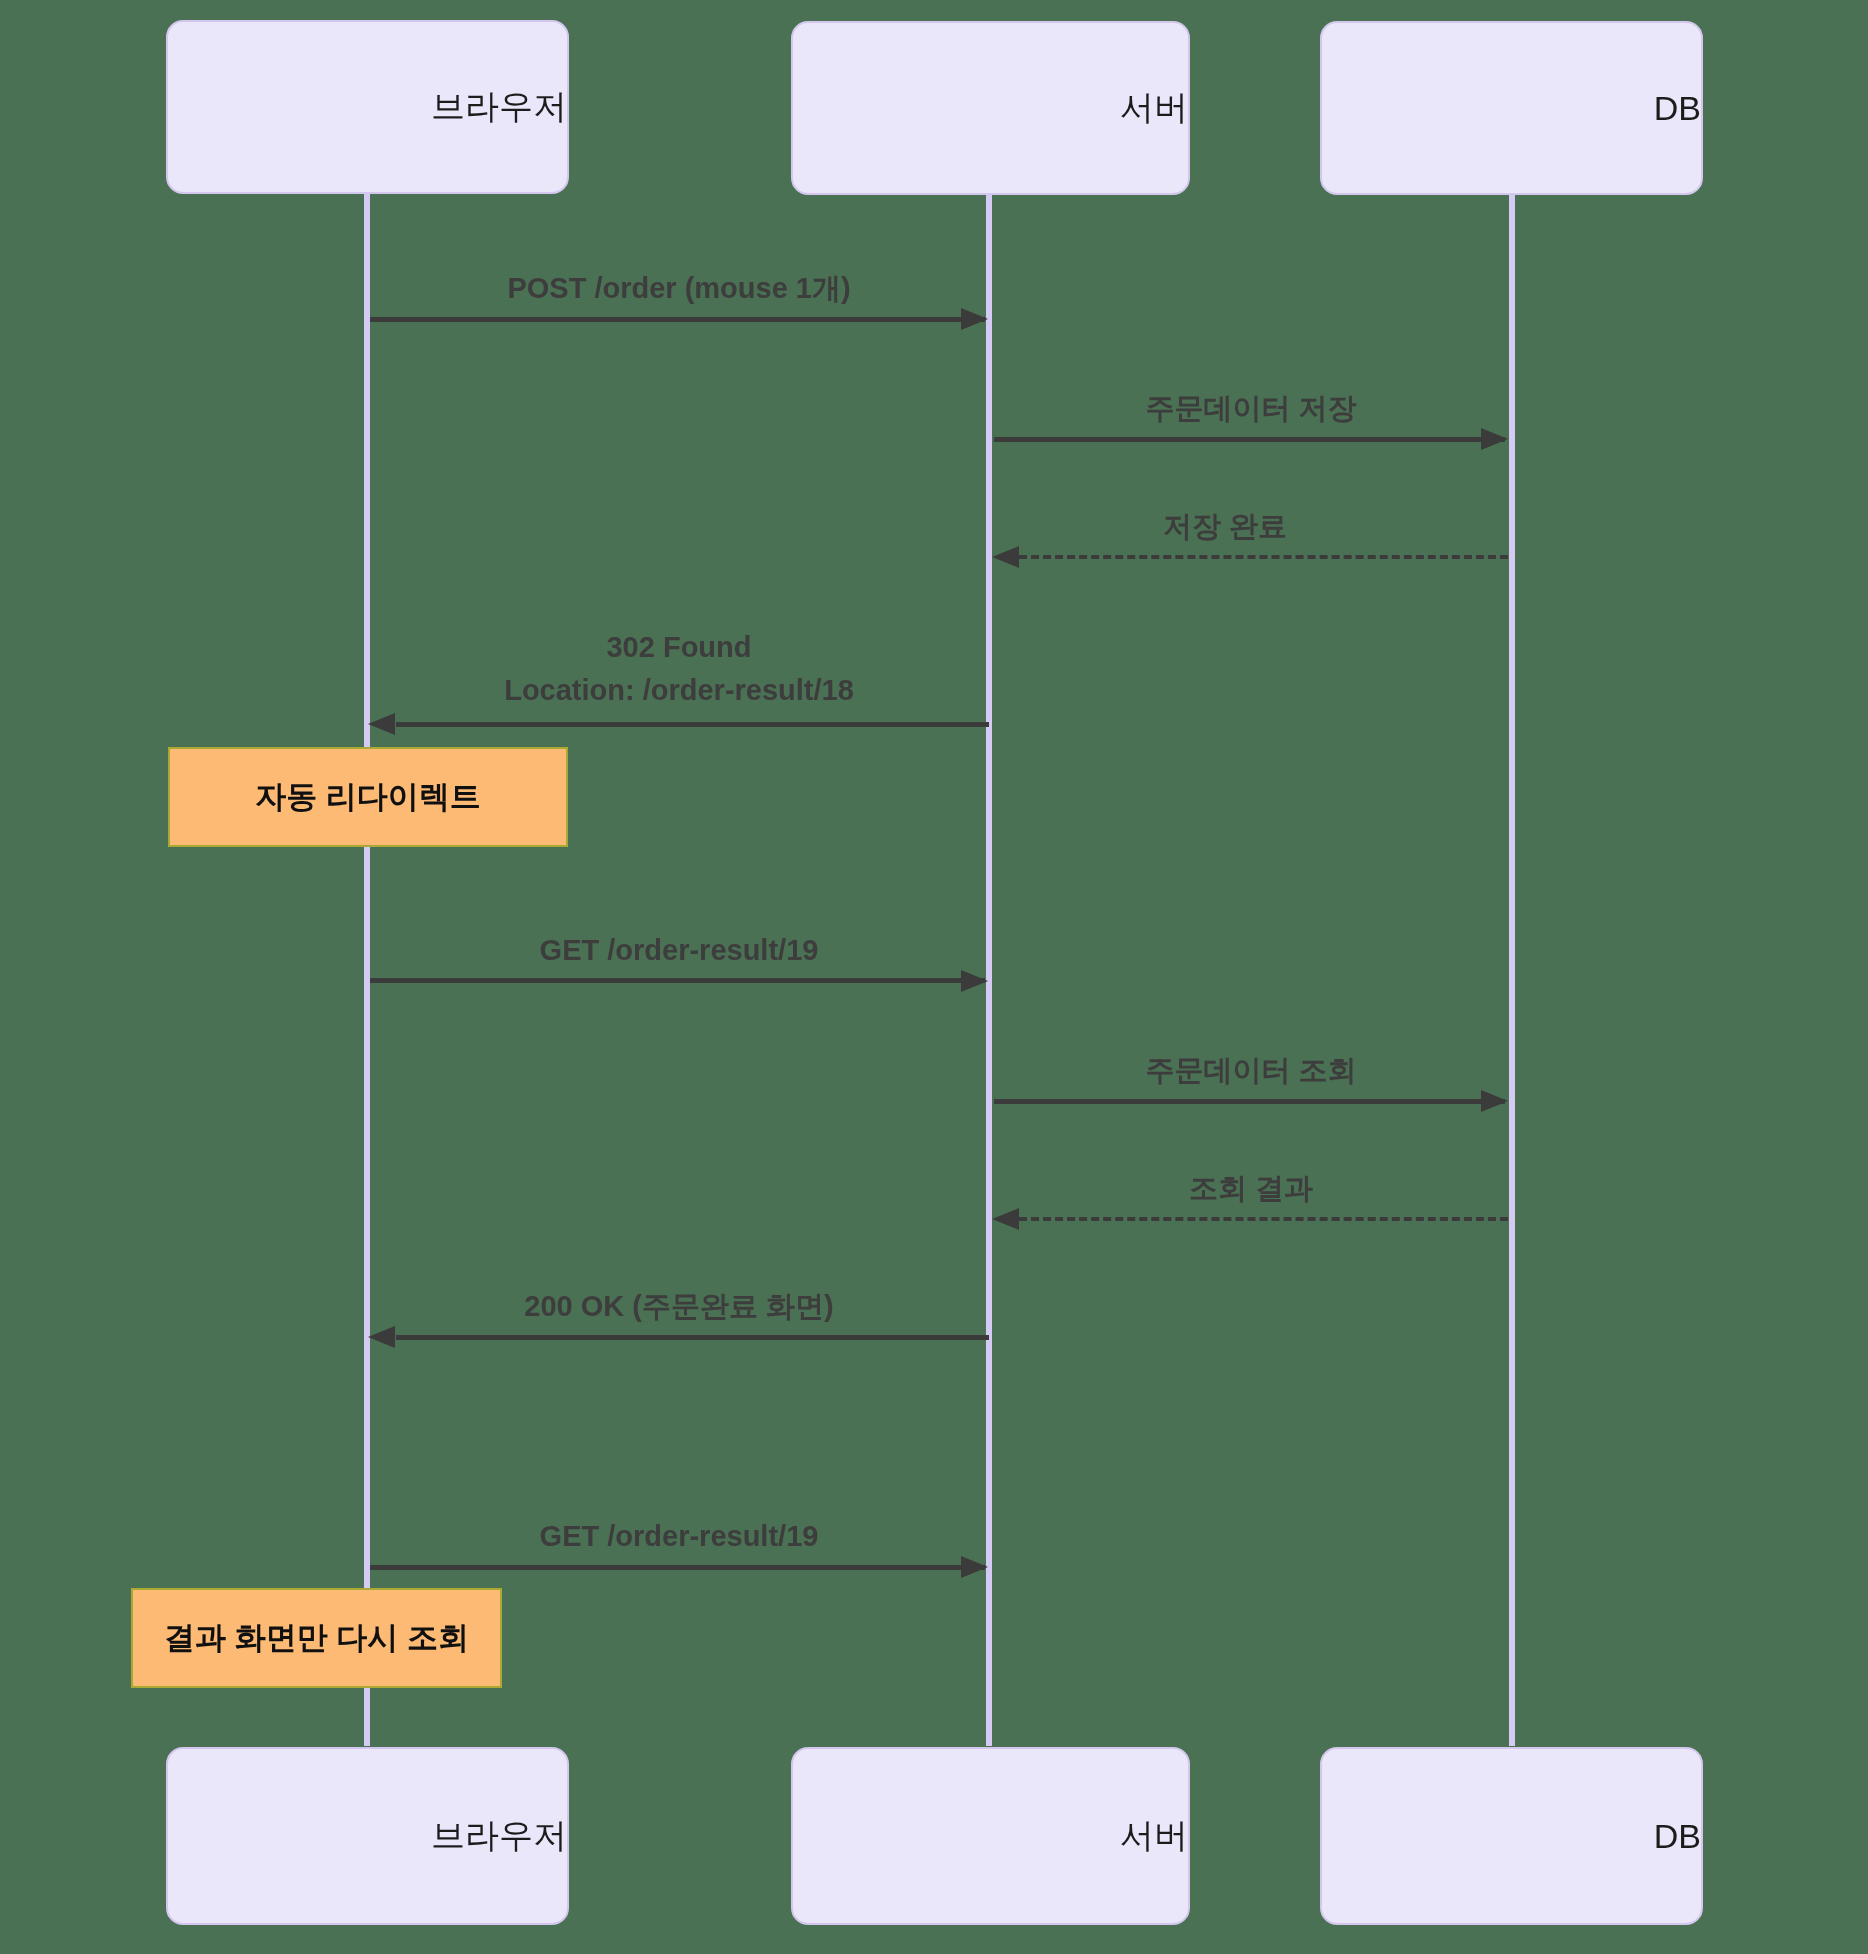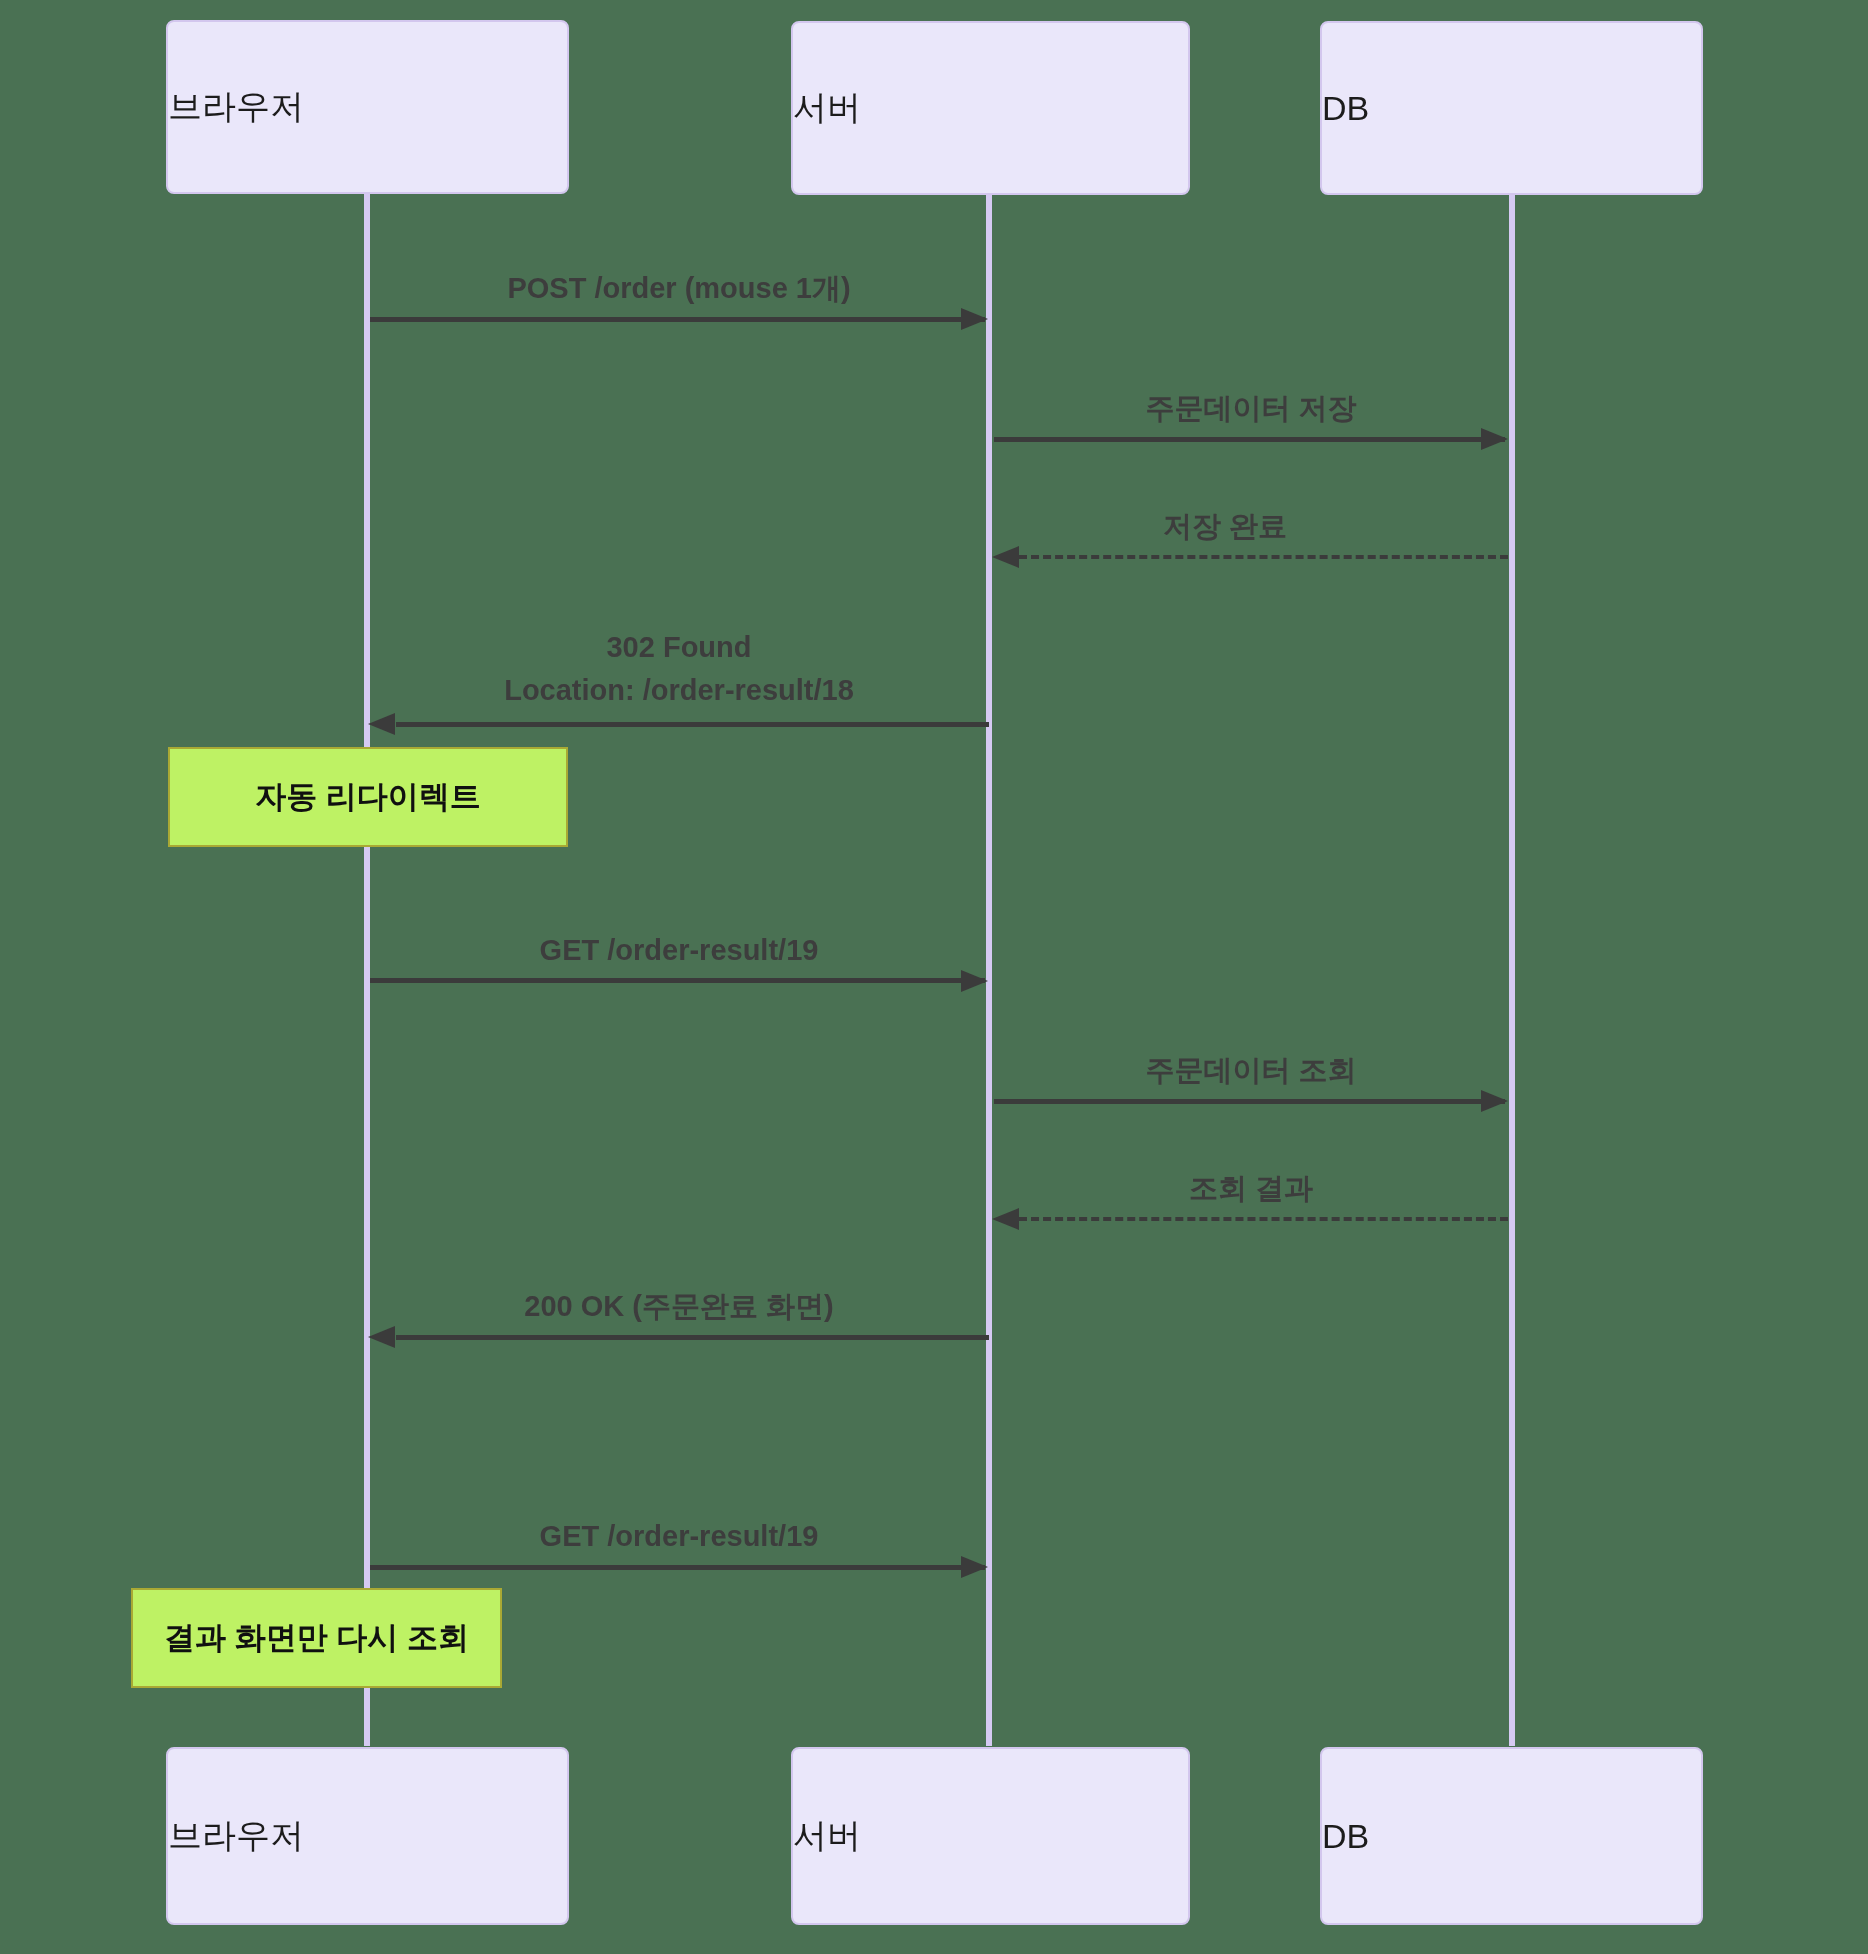--- a/index.html
+++ b/index.html
@@ -9,45 +9,46 @@
     font-family:"Liberation Sans","DejaVu Sans",sans-serif;
     position:relative;overflow:hidden;
   }
   .canvas{position:absolute;left:0;top:0;width:1869px;height:1954px;}
   .lifeline{
     position:absolute;width:6.2px;top:193px;height:1553px;
     background:#d5caf2;
   }
   .actor{
     position:absolute;height:174px;
-    background:#eae7fa;border:2.7px solid #d3c7ee;border-radius:8px;
-    display:flex;align-items:center;justify-content:flex-start;
+    background:#eae7fa;border:2.7px solid #d3c7ee;border-radius:17px;
+    display:flex;align-items:center;justify-content:flex-end;
     font-size:34px;color:#1c1c1c;
     box-sizing:border-box;
+    padding-left:8px;
   }
   .msg-label{
     position:absolute;transform:translateX(-50%);
     text-align:center;font-size:29px;font-weight:700;color:#3d3d3d;
     white-space:nowrap;line-height:43px;
   }
   .msg-line{position:absolute;height:4.5px;background:#3b3b3b;}
   .msg-line.dashed{height:0;background:none;border-top:4.5px dashed #3b3b3b;}
   .head-right{
     position:absolute;width:0;height:0;
     border-top:11.6px solid transparent;border-bottom:11.6px solid transparent;
     border-left:27px solid #3b3b3b;
   }
   .head-left{
     position:absolute;width:0;height:0;
     border-top:11.6px solid transparent;border-bottom:11.6px solid transparent;
     border-right:27px solid #3b3b3b;
   }
   .note{
     position:absolute;height:100px;
-    background:#bef264;border:2.7px solid #a9a934;
+    background:#fdba74;border:2.7px solid #a9a934;
     display:flex;align-items:center;justify-content:center;
     font-size:31px;font-weight:600;color:#101010;
     box-sizing:border-box;white-space:nowrap;
   }
 </style>
 </head>
 <body>
 
 <div class="canvas">
 

